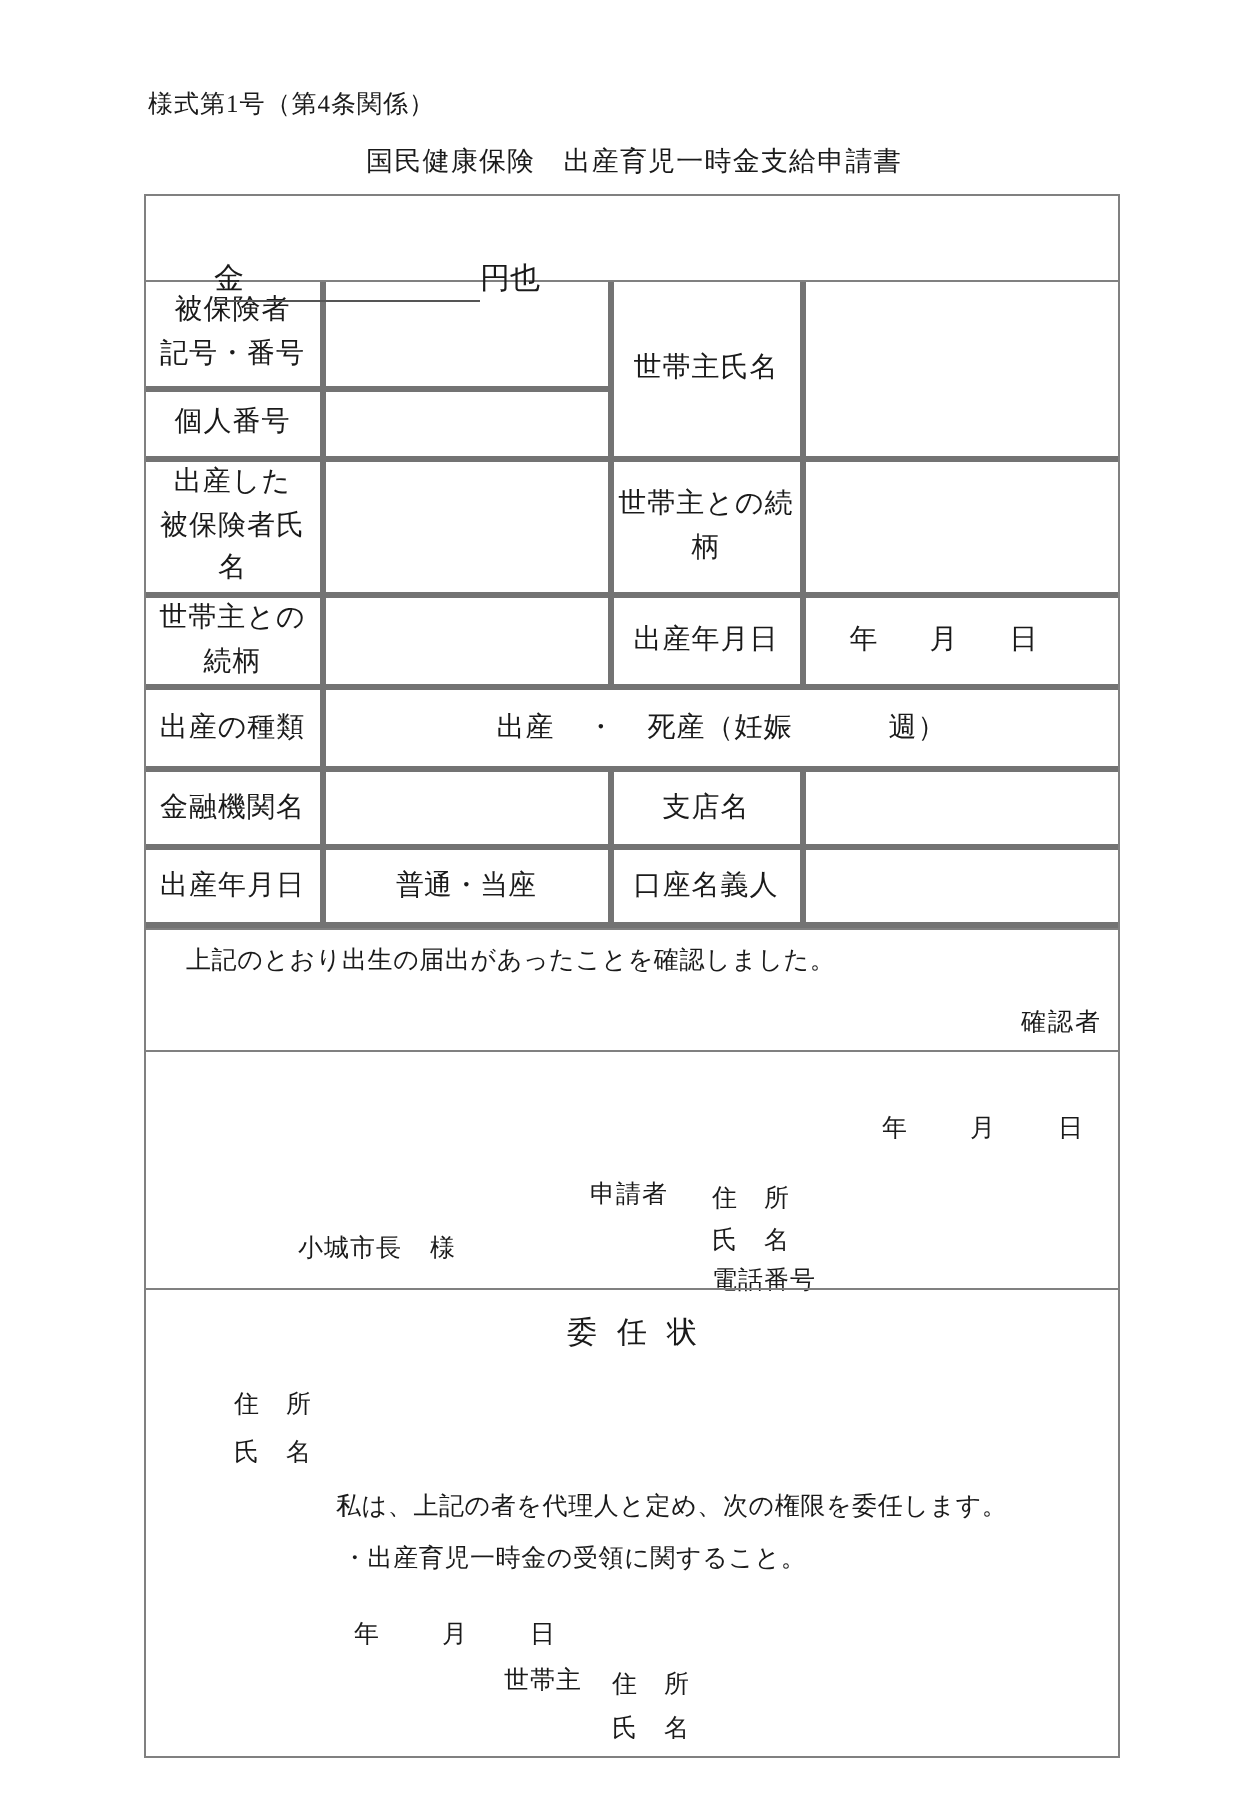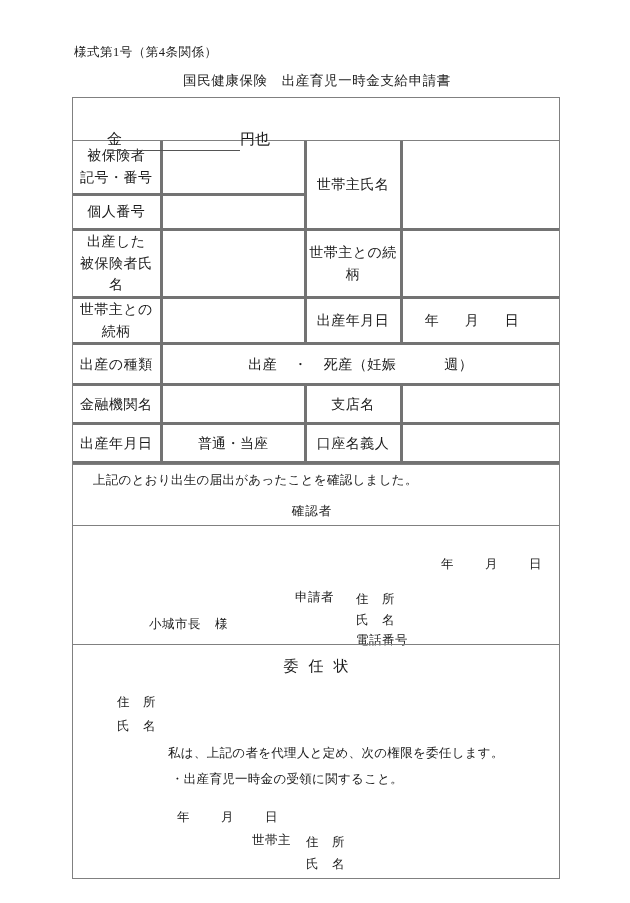--- a/index.html
+++ b/index.html
@@ -123,21 +123,21 @@
     left: 20px;
     top: 7px;
     white-space: nowrap;
     letter-spacing: 0.3px;
   }
   .confirm-signer {
     position: absolute;
     left: 0;
     top: 38px;
     width: 100%;
-    text-align: center;
+    text-align: right;
     padding-right: 8px;
     box-sizing: border-box;
     letter-spacing: 1px;
   }
 
   
   .apply-block { height: 118px; }
   .apply-text {
     position: absolute;
     left: 14px;

